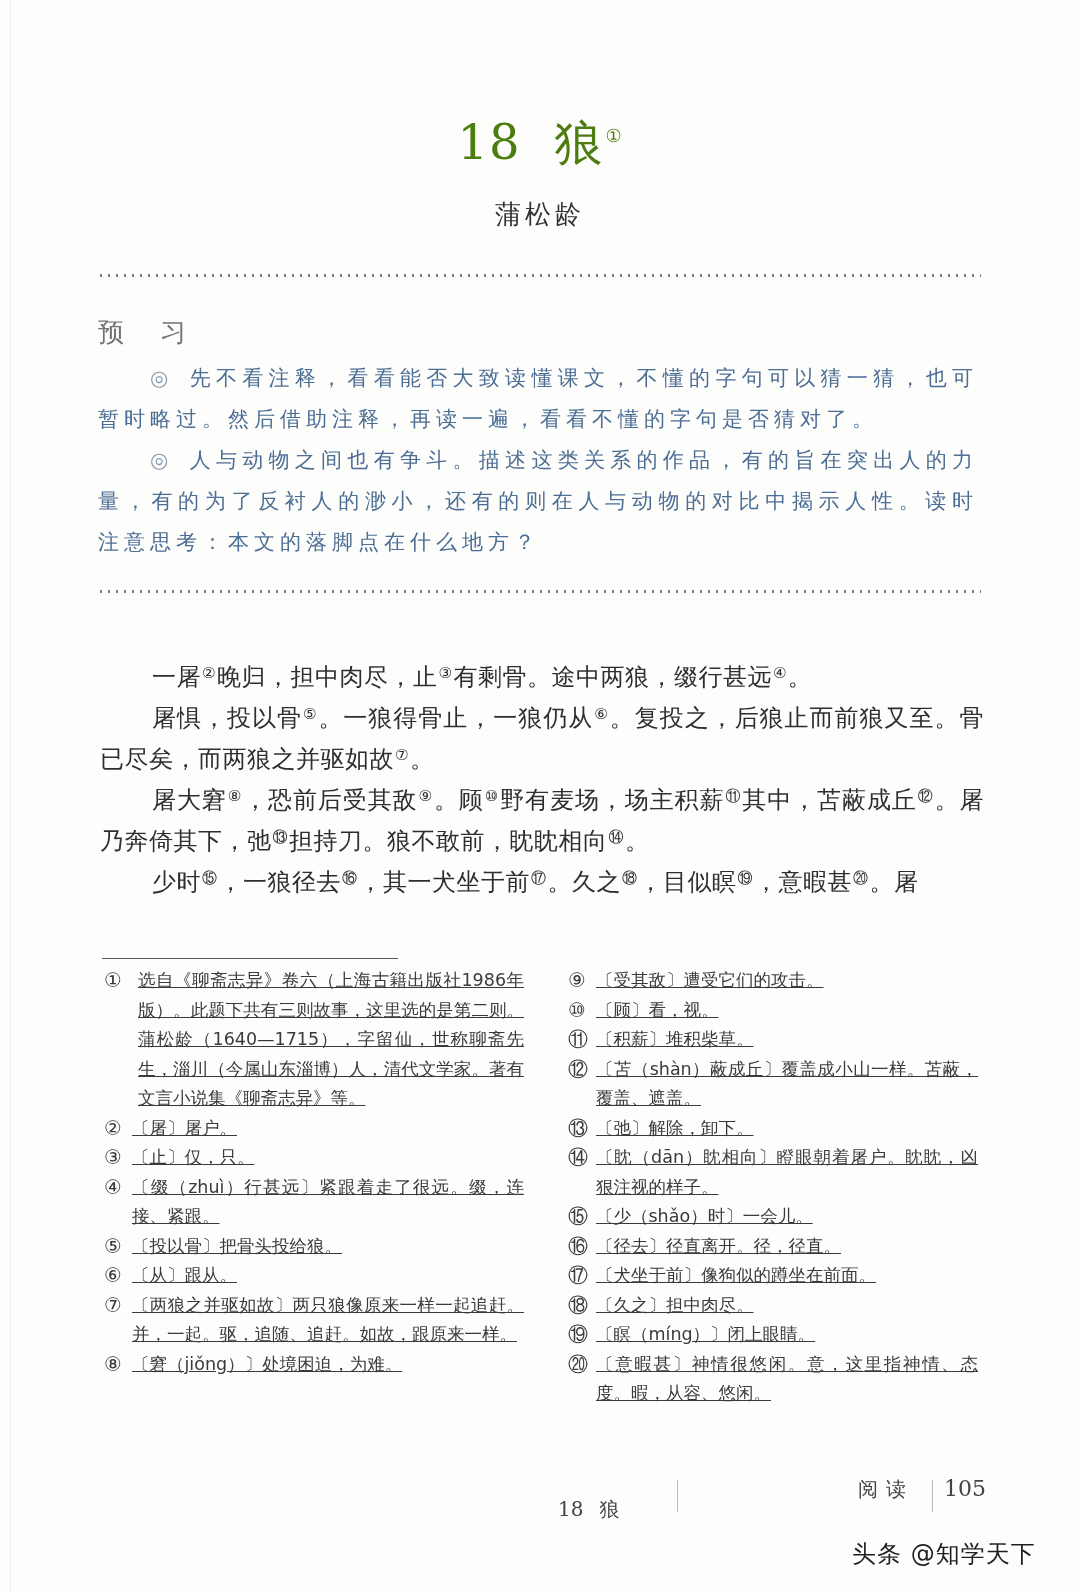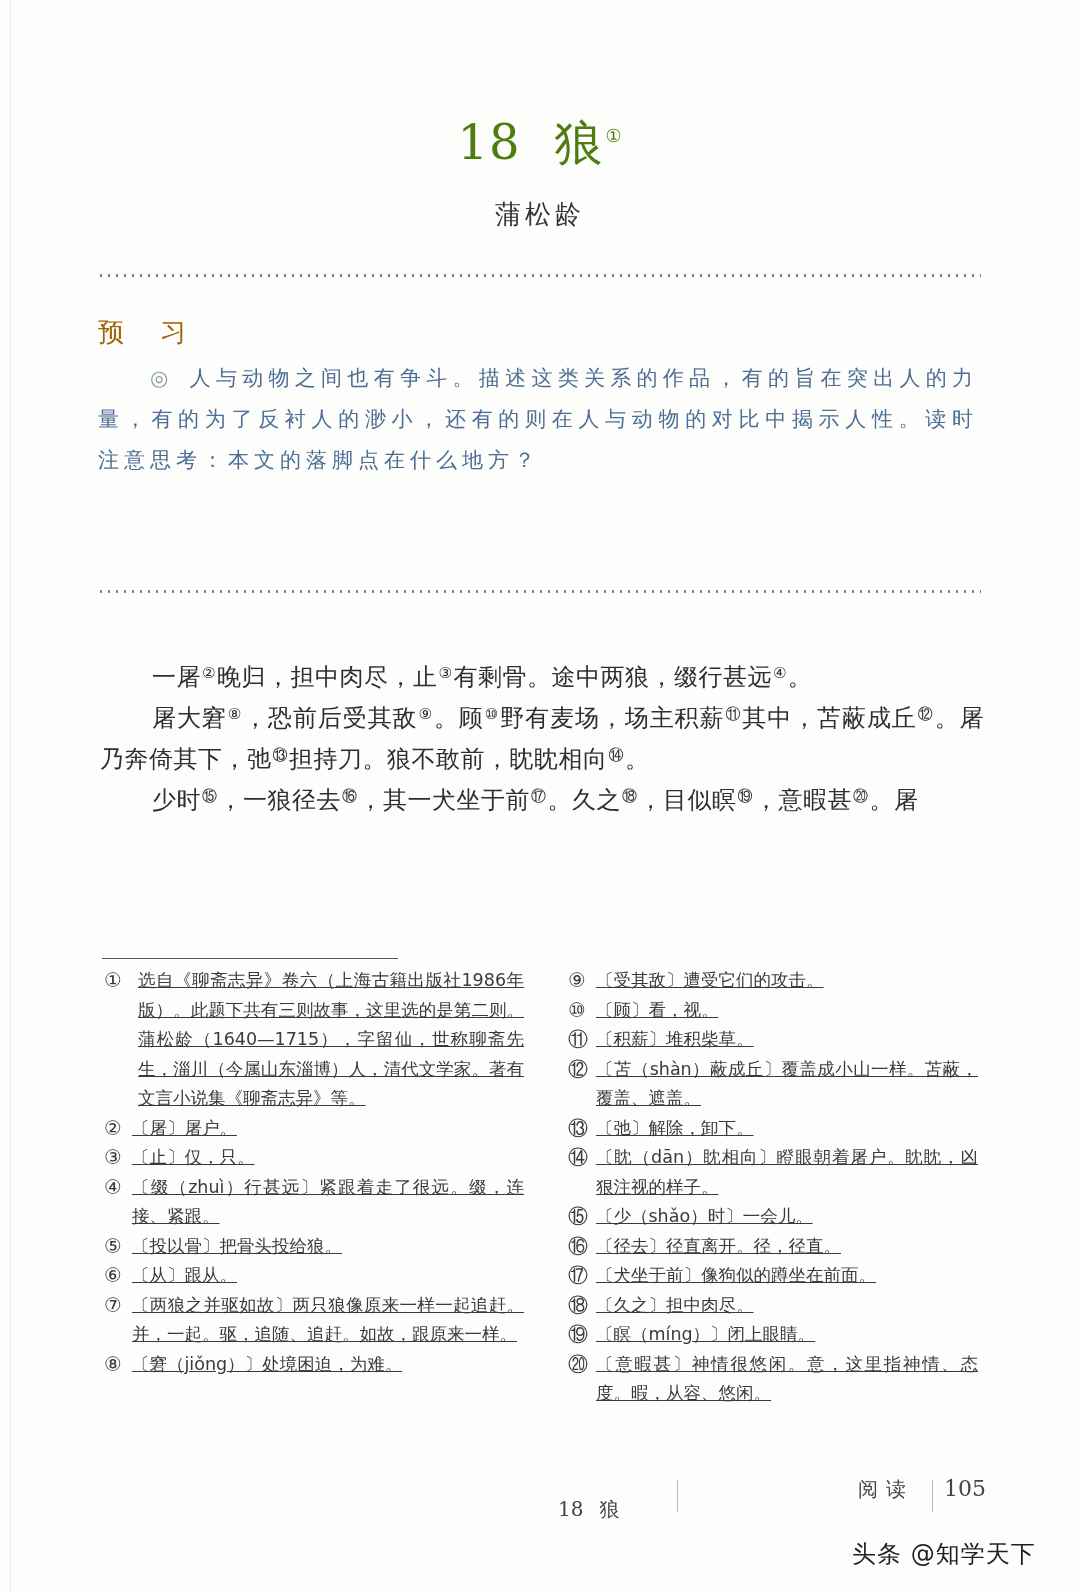--- a/index.html
+++ b/index.html
@@ -70,21 +70,21 @@
       left: 98px;
       width: 880px;
       color: #4d6e94;
       font-family: "DejaVu Serif", "Liberation Serif", serif;
     }
     .preview-heading {
       font-size: 26px;
       letter-spacing: 14px;
       line-height: 40px;
       margin-bottom: 6px;
-      color: #a16207;
+      color: #737373;
     }
     .preview p {
       margin: 0;
       font-size: 21px;
       line-height: 41px;
       letter-spacing: 5px;
       text-indent: 52px;
       text-align: justify;
     }
     .preview .bullet { color: #8899ab; margin-right: 16px; }
@@ -180,26 +180,28 @@
 <div class="page-edge"></div>
 
 <div class="title">
   <span class="num">18</span><span>狼</span><span class="fn-mark">①</span>
 </div>
 <div class="author">蒲松龄</div>
 
 <div class="dots top"></div>
 <div class="preview">
   <div class="preview-heading">预 习</div>
+  <p><span class="bullet">◎</span><span>先不看注释，看看能否大致读懂课文，不懂的字句可以猜一猜，也可暂时略过。然后借助注释，再读一遍，看看不懂的字句是否猜对了。</span></p>
   <p><span class="bullet">◎</span><span>人与动物之间也有争斗。描述这类关系的作品，有的旨在突出人的力量，有的为了反衬人的渺小，还有的则在人与动物的对比中揭示人性。读时注意思考：本文的落脚点在什么地方？</span></p>
 </div>
 <div class="dots bottom"></div>
 
 <div class="body-text" id="body-text">
     <p><span>一屠</span><span class="fn-ref">②</span><span>晚归，担中肉尽，止</span><span class="fn-ref">③</span><span>有剩骨。途中两狼，缀行甚远</span><span class="fn-ref">④</span><span>。</span></p>
+    <p><span>屠惧，投以骨</span><span class="fn-ref">⑤</span><span>。一狼得骨止，一狼仍从</span><span class="fn-ref">⑥</span><span>。复投之，后狼止而前狼又至。骨已尽矣，而两狼之并驱如故</span><span class="fn-ref">⑦</span><span>。</span></p>
     <p><span>屠大窘</span><span class="fn-ref">⑧</span><span>，恐前后受其敌</span><span class="fn-ref">⑨</span><span>。顾</span><span class="fn-ref">⑩</span><span>野有麦场，场主积薪</span><span class="fn-ref">⑪</span><span>其中，苫蔽成丘</span><span class="fn-ref">⑫</span><span>。屠乃奔倚其下，弛</span><span class="fn-ref">⑬</span><span>担持刀。狼不敢前，眈眈相向</span><span class="fn-ref">⑭</span><span>。</span></p>
     <p><span>少时</span><span class="fn-ref">⑮</span><span>，一狼径去</span><span class="fn-ref">⑯</span><span>，其一犬坐于前</span><span class="fn-ref">⑰</span><span>。久之</span><span class="fn-ref">⑱</span><span>，目似瞑</span><span class="fn-ref">⑲</span><span>，意暇甚</span><span class="fn-ref">⑳</span><span>。屠</span></p>
   </div>
 
 <div class="footnote-rule"></div>
 <div class="notes-col left" id="notes-left">
     <div class="note first">
       <span class="marker">①</span>
       <span class="content">选自《聊斋志异》卷六（上海古籍出版社1986年版）。此题下共有三则故事，这里选的是第二则。蒲松龄（1640—1715），字留仙，世称聊斋先生，淄川（今属山东淄博）人，清代文学家。著有文言小说集《聊斋志异》等。</span>
     </div>

